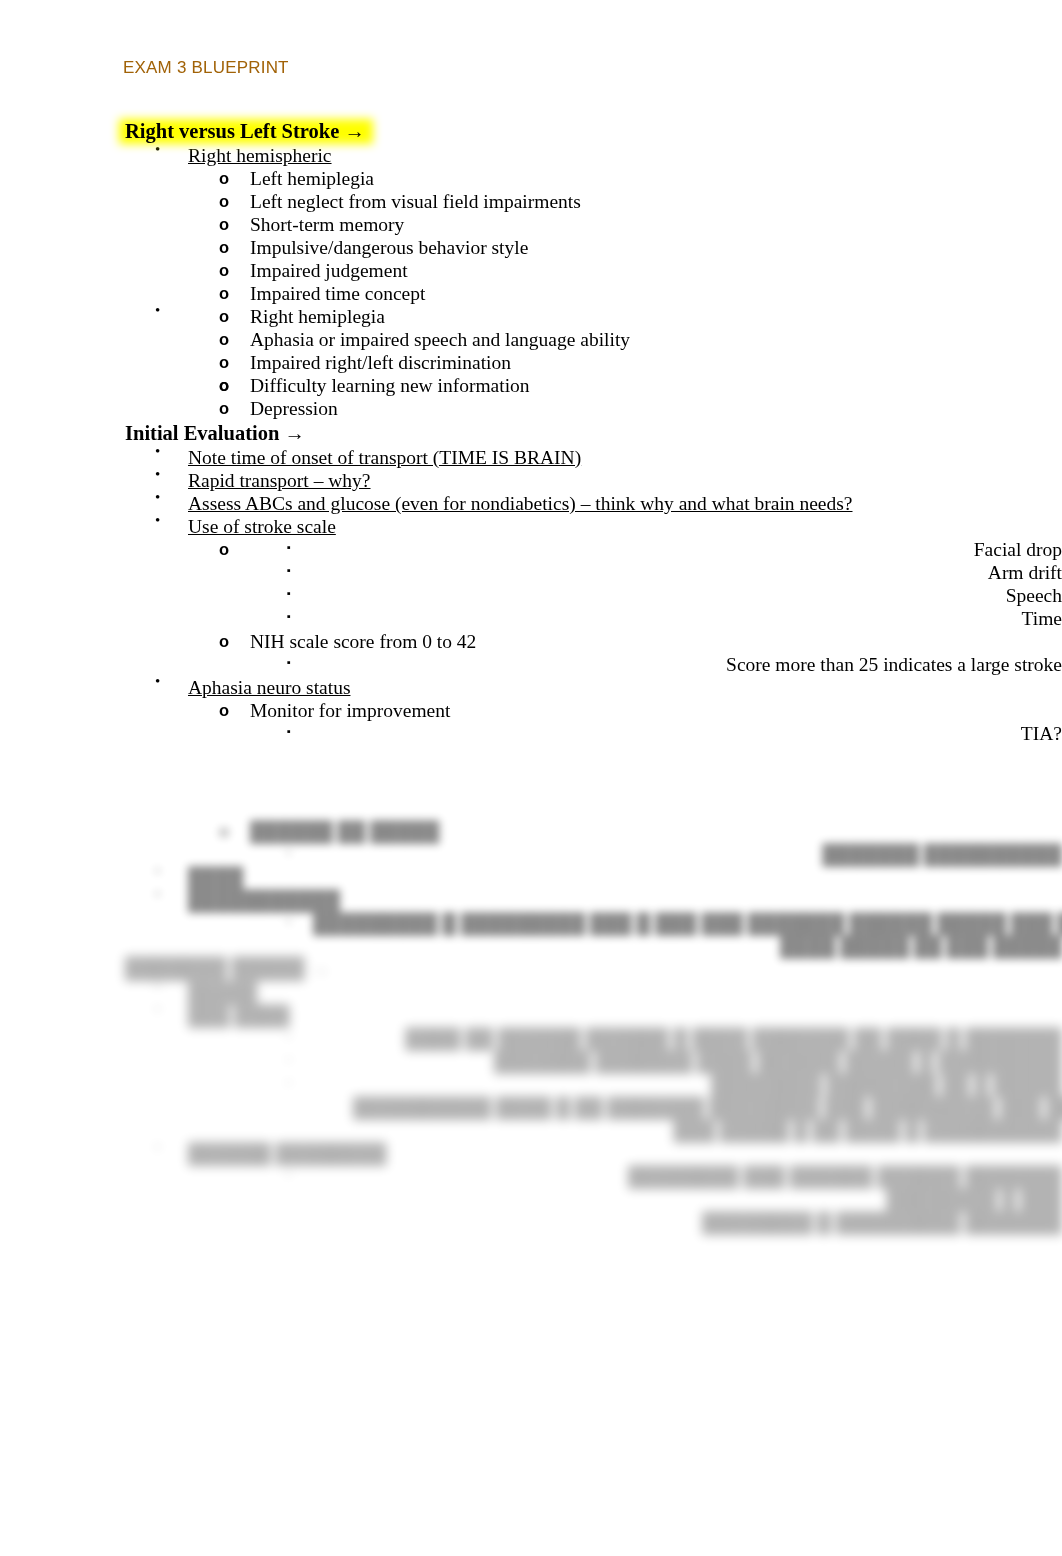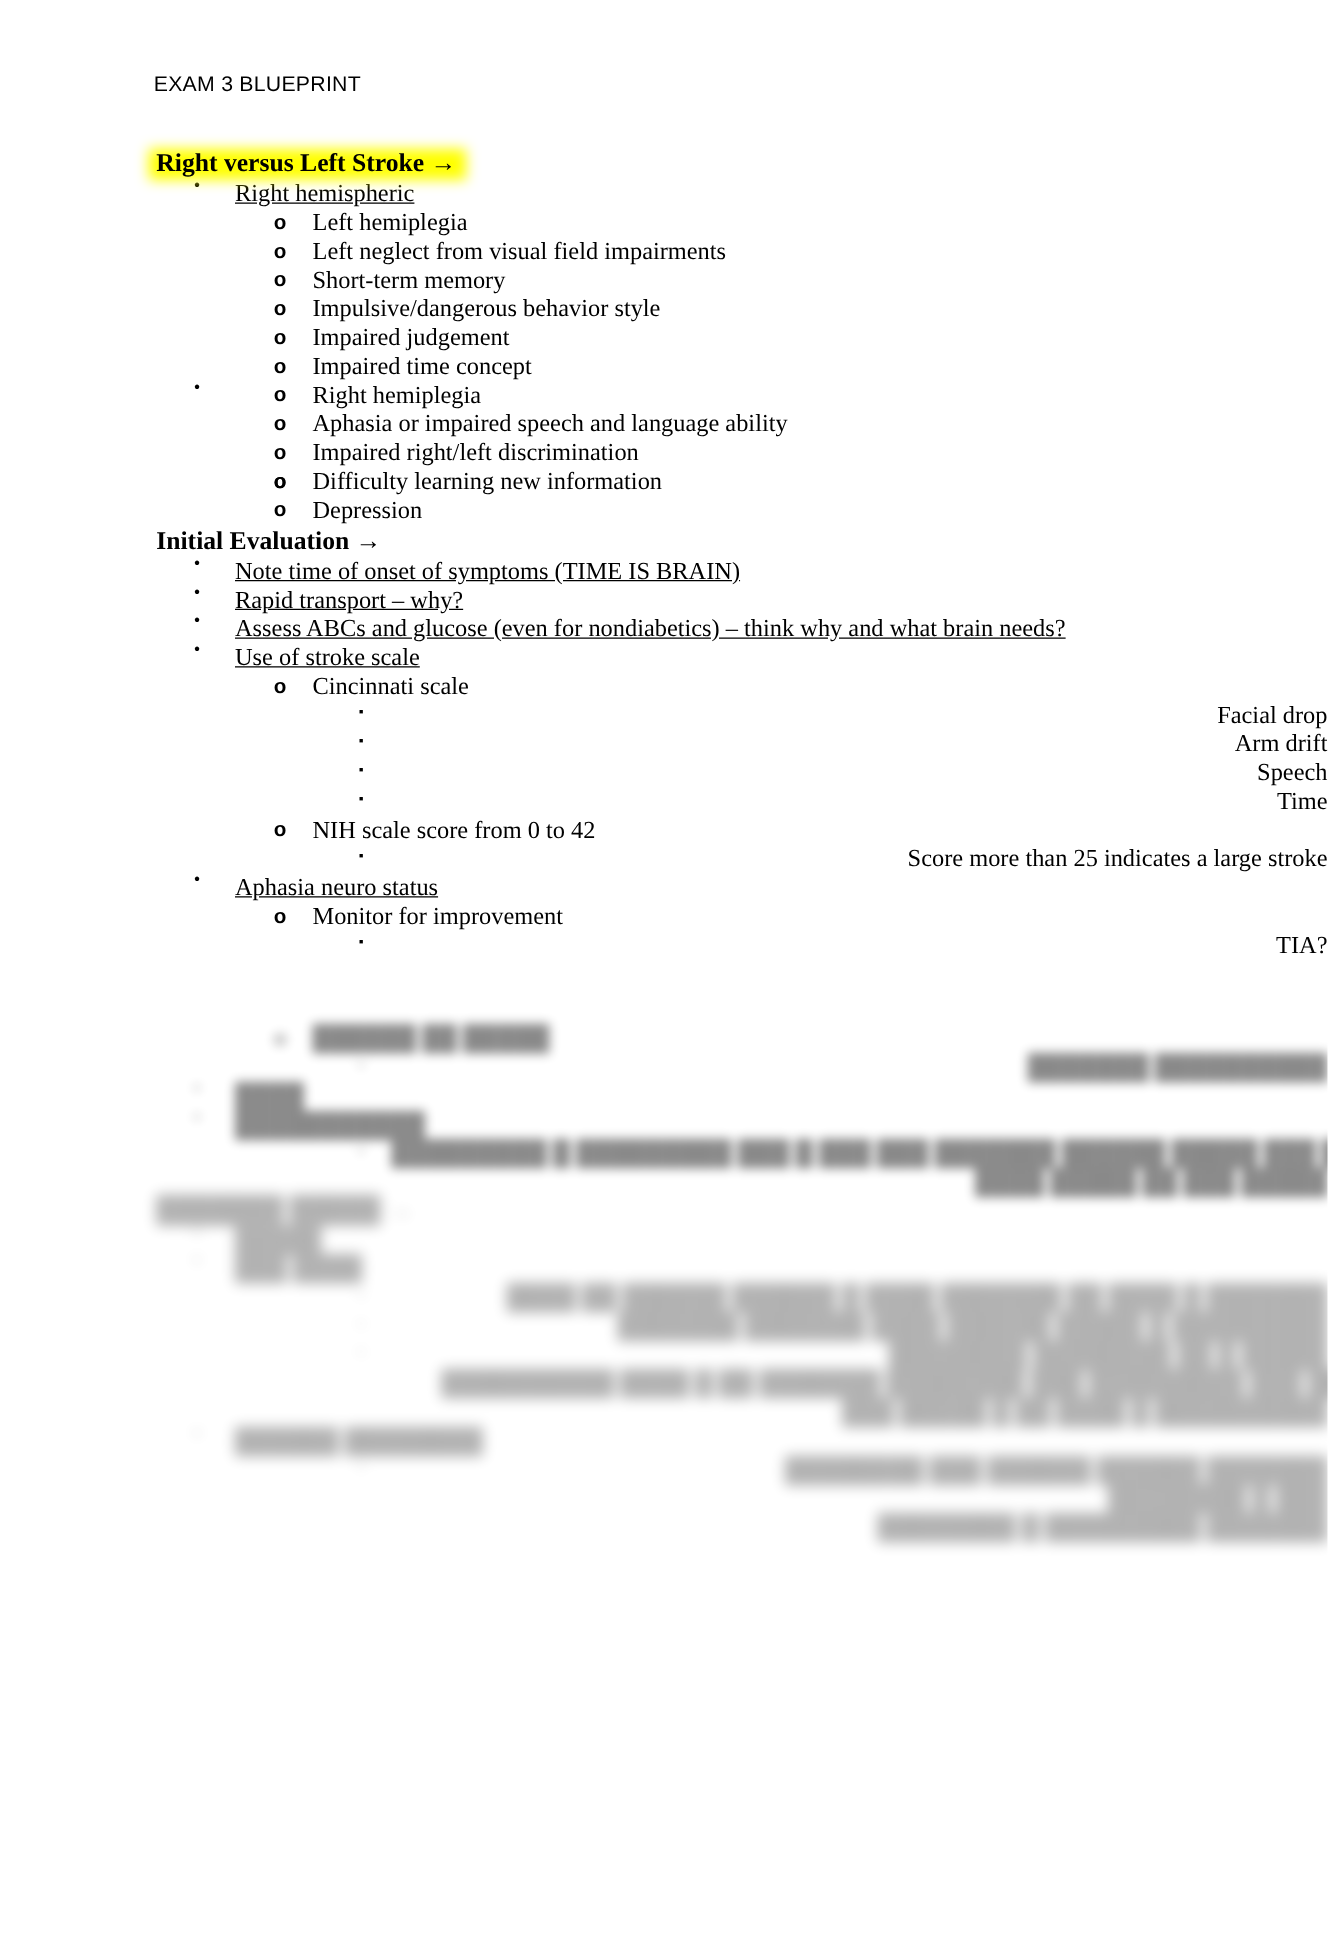--- a/index.html
+++ b/index.html
@@ -24,21 +24,21 @@
   }
 
   
   .doc-header {
     position: absolute;
     left: 123px;
     top: 58px;
     font-family: "Liberation Sans", "DejaVu Sans", sans-serif;
     font-size: 17px;
     letter-spacing: 0.2px;
-    color: #000000;
+    color: #a16207;
     white-space: nowrap;
   }
 
   
   .content {
     position: absolute;
     left: 0;
     top: 118px;
     width: 1062px;
   }
@@ -209,37 +209,36 @@
       </li>
     </ul>
 
     <div class="sec-heading">
       <span class="htext">Initial Evaluation →</span>
     </div>
 
     <ul class="lvl">
       <li class="row l1">
         <span class="mk">•</span>
-        <span class="tx">Note time of onset of symptoms (TIME IS BRAIN)</span>
+        <span class="tx">Note time of onset of transport (TIME IS BRAIN)</span>
       </li>
       <li class="row l1">
         <span class="mk">•</span>
         <span class="tx">Rapid transport – why?</span>
       </li>
       <li class="row l1">
         <span class="mk">•</span>
         <span class="tx">Assess ABCs and glucose (even for nondiabetics) – think why and what brain needs?</span>
       </li>
       <li class="row l1">
         <span class="mk">•</span>
         <span class="tx">Use of stroke scale</span>
       </li>
       <li class="row l2">
         <span class="mk">o</span>
-        <span class="tx">Cincinnati scale</span>
       </li>
       <li class="row l3">
         <span class="mk">▪</span>
         <span class="tx">Facial drop</span>
       </li>
       <li class="row l3">
         <span class="mk">▪</span>
         <span class="tx">Arm drift</span>
       </li>
       <li class="row l3">

